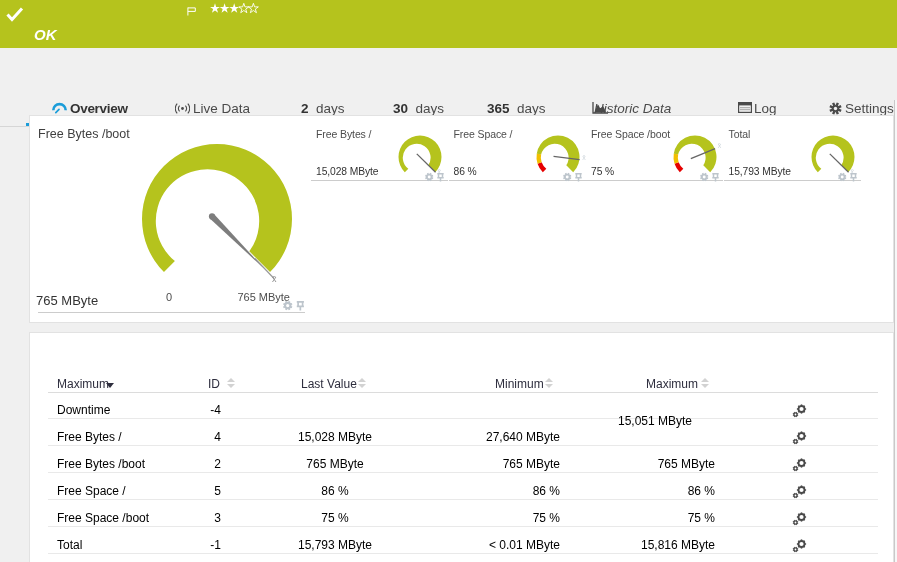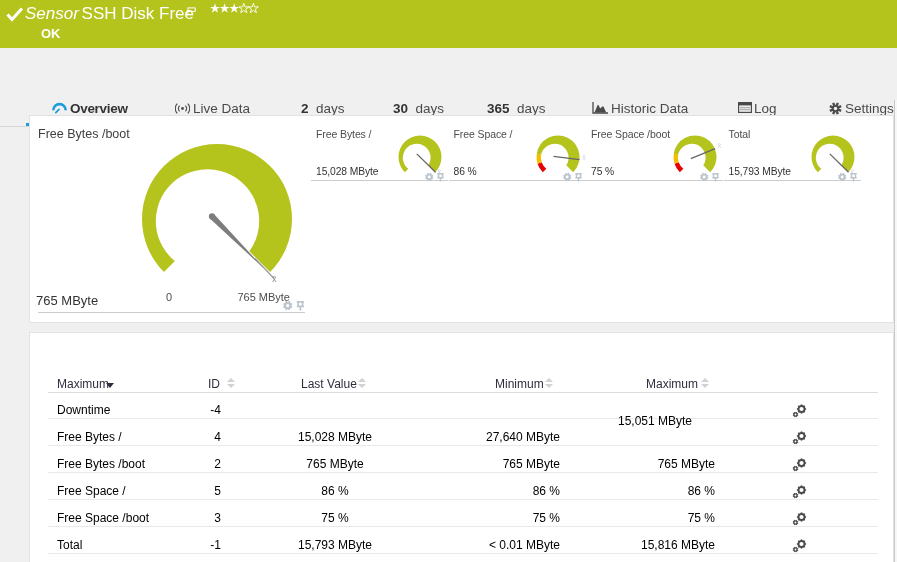--- a/index.html
+++ b/index.html
@@ -1,21 +1,21 @@
 <!DOCTYPE html>
 <html><head>
 <meta charset="utf-8">
 <style>
   html,body{margin:0;padding:0;}
   body{width:897px;height:562px;background:#f0f0f0;font-family:"Liberation Sans",sans-serif;position:relative;overflow:hidden;}
   .abs{position:absolute;}
   
   #hdr{left:0;top:0;width:897px;height:48px;background:#b5c31d;}
   #title{left:25px;top:4px;font-size:17px;color:#fff;}
-  #ok{left:41px;top:26px;font-size:13px;font-weight:bold;color:#fff;}
+  #ok{left:34px;top:26px;font-size:15px;font-weight:bold;color:#fff;font-style:italic;}
   
   #tabs{left:0;top:48px;width:897px;height:52px;border-bottom:1px solid #d6d6d6;margin-top:26px;}
   .tab{position:absolute;top:27px;font-size:13.5px;color:#4a4a4a;white-space:nowrap;}
   .tab b{font-weight:bold;color:#333;}
   #activeline{left:26px;top:49px;width:122px;height:3px;background:#1b9dd9;}
   
   .panel{background:#fff;border:1px solid #e2e2e2;box-sizing:border-box;}
   #p1{left:29px;top:115px;width:865px;height:208px;}
   #p2{left:29px;top:332px;width:865px;height:230px;border-bottom:none;}
   .glabel{position:absolute;font-size:10.5px;color:#4d4d4d;letter-spacing:-0.1px;}
@@ -26,21 +26,20 @@
   .td{position:absolute;font-size:12px;color:#000000;white-space:nowrap;}
   .tr-line{position:absolute;left:48px;width:830px;height:1px;background:#e9e9e9;}
   .num{text-align:right;}
 </style>
 </head>
 <body>
 <div id="hdr" class="abs">
   <svg class="abs" style="left:6px;top:7px" width="18" height="15" viewBox="0 0 18 15">
     <path d="M1.5 7.5 L6 12.5 L16 1.5" stroke="#fff" stroke-width="3" fill="none"></path>
   </svg>
-  <div id="title" class="abs"><i>Sensor</i><span style="margin-left:-2px;"> SSH Disk Free</span></div>
   <svg class="abs" style="left:187px;top:7px" width="10" height="9" viewBox="0 0 10 9">
     <path d="M0.9 0.5 L0.9 8.5 M0.9 0.9 L8.3 0.9 L8.3 4.4 L0.9 4.4" stroke="#fff" stroke-width="1" fill="none"></path>
   </svg>
   <svg class="abs" style="left:210px;top:2px" width="50" height="12" viewBox="0 0 50 12" id="stars">
       <polygon points="5.00,1.30 3.82,4.88 0.05,4.89 3.10,7.12 1.94,10.71 5.00,8.50 8.06,10.71 6.90,7.12 9.95,4.89 6.18,4.88" fill="#fff"></polygon>
       <polygon points="14.60,1.30 13.42,4.88 9.65,4.89 12.70,7.12 11.54,10.71 14.60,8.50 17.66,10.71 16.50,7.12 19.55,4.89 15.78,4.88" fill="#fff"></polygon>
       <polygon points="24.20,1.30 23.02,4.88 19.25,4.89 22.30,7.12 21.14,10.71 24.20,8.50 27.26,10.71 26.10,7.12 29.15,4.89 25.38,4.88" fill="#fff"></polygon>
       <polygon points="33.80,1.30 32.62,4.88 28.85,4.89 31.90,7.12 30.74,10.71 33.80,8.50 36.86,10.71 35.70,7.12 38.75,4.89 34.98,4.88" fill="none" stroke="#fff" stroke-width="0.9"></polygon>
       <polygon points="43.40,1.30 42.22,4.88 38.45,4.89 41.50,7.12 40.34,10.71 43.40,8.50 46.46,10.71 45.30,7.12 48.35,4.89 44.58,4.88" fill="none" stroke="#fff" stroke-width="0.9"></polygon>
     </svg>
@@ -58,21 +57,21 @@
     <path d="M4.6 2.6 a4.1 4.1 0 0 0 0 5.8 M2.2 0.6 a7.2 7.2 0 0 0 0 9.8 M10.4 2.6 a4.1 4.1 0 0 1 0 5.8 M12.8 0.6 a7.2 7.2 0 0 1 0 9.8" stroke="#4a4a4a" stroke-width="1.1" fill="none"></path>
   </svg>
   <div class="tab" style="left:193px;">Live Data</div>
   <div class="tab" style="left:301px;"><b>2</b>&nbsp;&nbsp;days</div>
   <div class="tab" style="left:393px;"><b>30</b>&nbsp;&nbsp;days</div>
   <div class="tab" style="left:487px;text-align:center;"><b>365</b>&nbsp;&nbsp;days</div>
   <svg class="abs" style="left:592px;top:28px" width="17" height="12" viewBox="0 0 17 12">
     <path d="M1 0 V11 H16" stroke="#4a4a4a" stroke-width="1.3" fill="none"></path>
     <path d="M2.5 10.5 L5.5 3.2 Q6 2.2 6.6 3.2 L8.2 6.6 L10.4 4.4 Q10.9 3.9 11.4 4.6 L14.2 10.5 Z" fill="#4a4a4a"></path>
   </svg>
-  <div class="tab" style="left:611px;">Historic Data</div>
+  <div class="tab" style="left:594px;font-style:italic;">Historic Data</div>
   <svg class="abs" style="left:738px;top:28px" width="14" height="11" viewBox="0 0 14 11">
     <rect x="0.6" y="0.6" width="12.8" height="9.8" stroke="#4a4a4a" stroke-width="1.2" fill="none"></rect>
     <rect x="0.6" y="0.6" width="12.8" height="2.8" fill="#4a4a4a"></rect>
     <path d="M2 5.7 h10 M2 7.7 h10" stroke="#9a9a9a" stroke-width="0.9"></path>
   </svg>
   <div class="tab" style="left:754px;">Log</div>
   <svg class="abs" style="left:829px;top:28px" width="13" height="13" viewBox="0 0 13 13" id="geartab">
       <circle cx="6.5" cy="6.5" r="3.6" fill="#4a4a4a"></circle>
       <line x1="9.27163859753386" y1="7.648050297095269" x2="12.13566514831885" y2="8.834368937427048" stroke="#4a4a4a" stroke-width="2.4"></line>
       <line x1="7.64805029709527" y1="9.27163859753386" x2="8.834368937427048" y2="12.13566514831885" stroke="#4a4a4a" stroke-width="2.4"></line>

